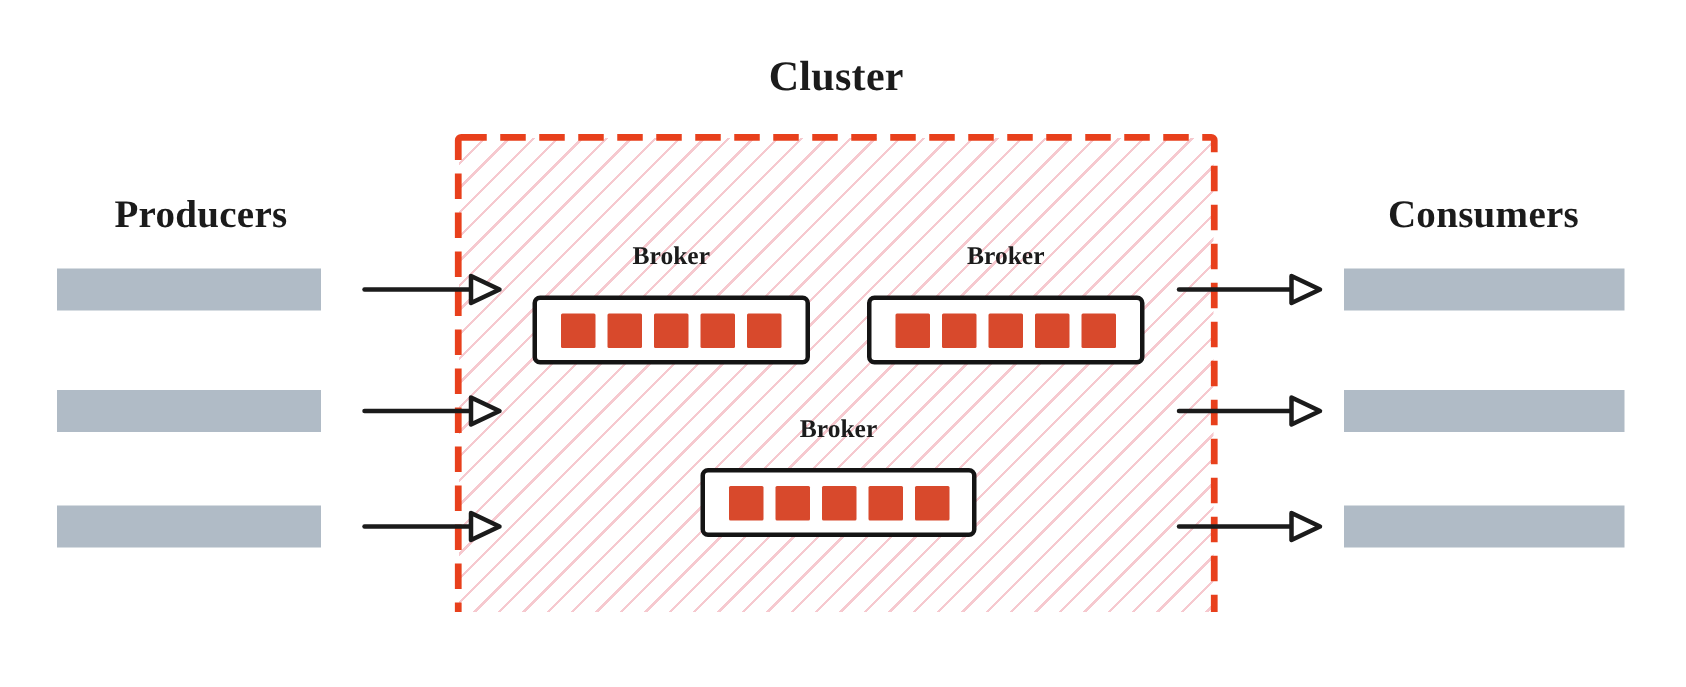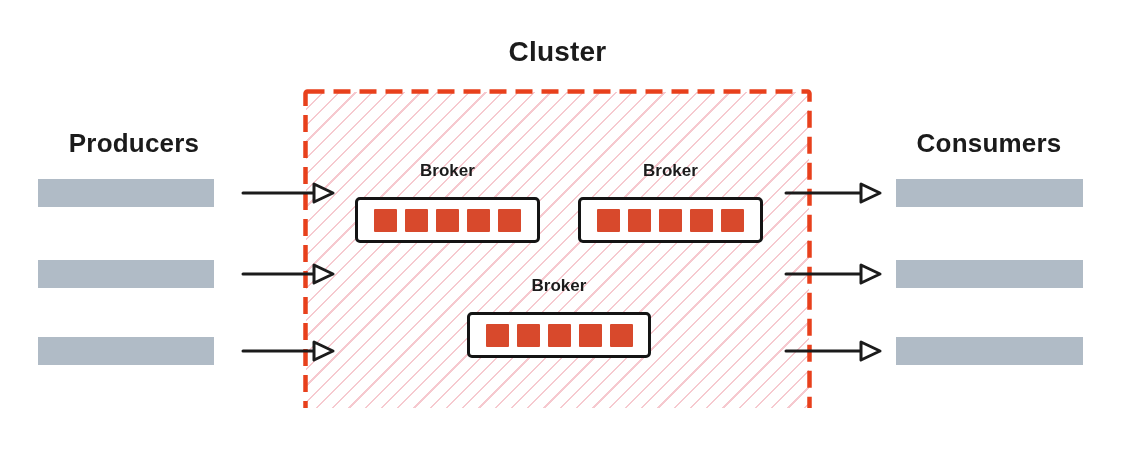--- a/index.html
+++ b/index.html
@@ -10,21 +10,21 @@
     --hatch-pink:#f6c9cf;
     --box-border:#141414;
     --background:#ffffff;
   }
   *{margin:0;padding:0;box-sizing:border-box;}
   html,body{background:var(--background);}
   .canvas{
     position:relative;
     width:1124px;height:408px;
     background:var(--background);
-    font-family:Liberation Sans, sans-serif;
+    font-family:Liberation Serif, serif;
     color:var(--text);
     overflow:hidden;
   }
   .label{
     position:absolute;
     text-align:center;
     font-weight:700;
     color:var(--text);
     letter-spacing:.2px;
     white-space:nowrap;

